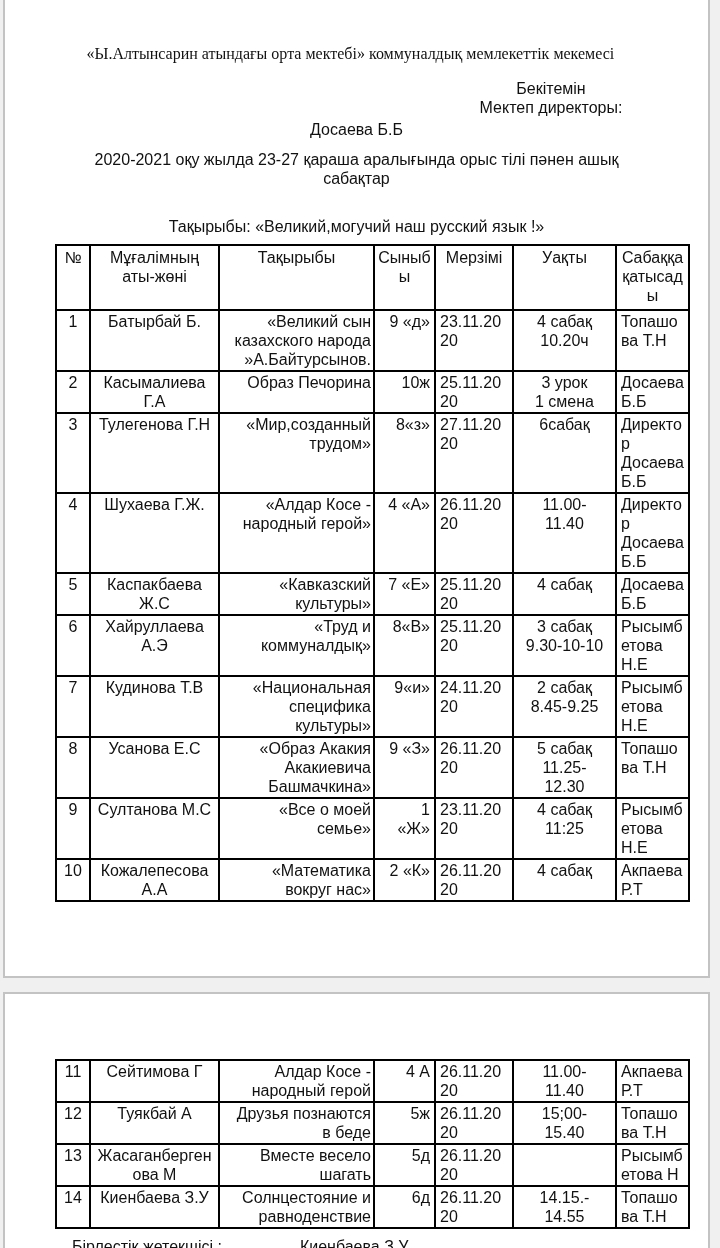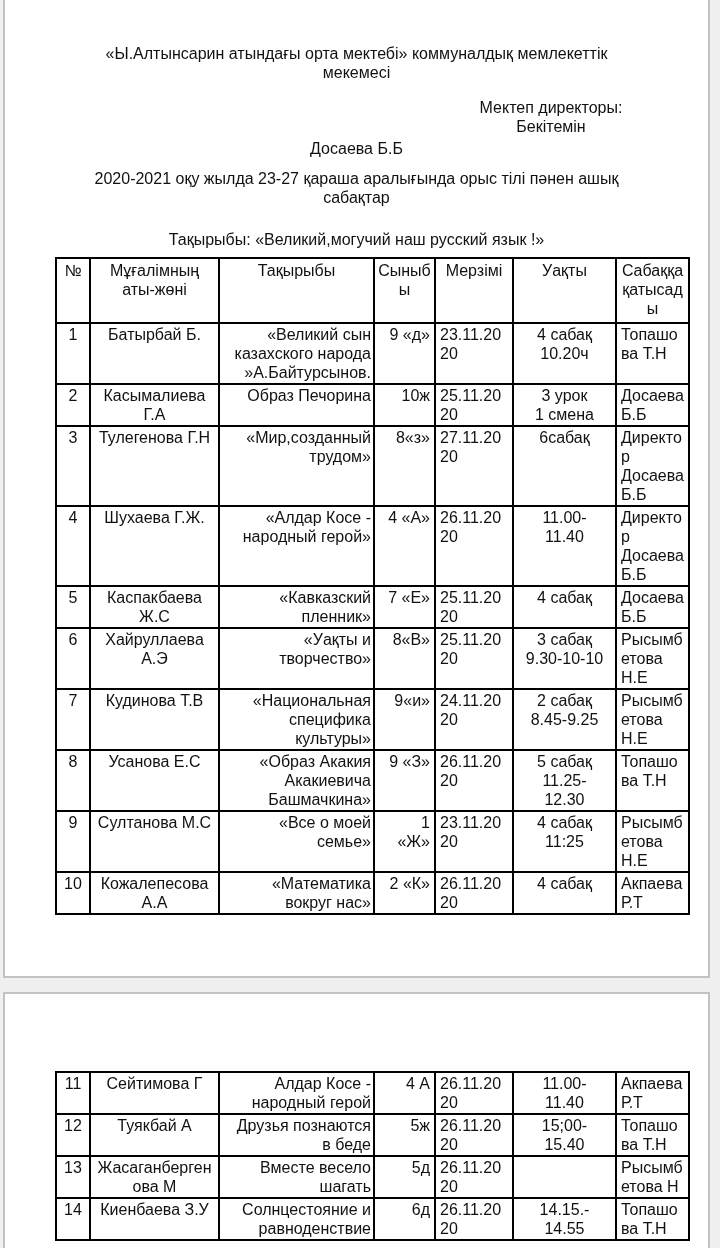--- a/index.html
+++ b/index.html
@@ -32,39 +32,39 @@
   }
   .page-2 {
     top: 992px;
     height: 262px;
     border-bottom: none;
     padding-top: 61px;
   }
   .org {
     width: 540px;
     margin: 0 auto;
-    text-align: center;
+    font-family: Liberation Serif, serif;
   }
   .approve {
     margin-left: 436px;
     margin-top: 16px;
     width: 220px;
     text-align: center;
   }
   .director {
     margin-top: 3px;
     text-align: center;
   }
   .subtitle {
     margin: 11px auto 13px auto;
     width: 556px;
     text-align: center;
   }
   .theme {
-    margin-top: 23px;
+    margin-top: 29px;
     text-align: center;
   }
   .doc-table {
     border-collapse: collapse;
     table-layout: fixed;
     width: 633px;
     margin-left: 50px;
     margin-top: 8px;
   }
   .doc-table th, .doc-table td {
@@ -102,22 +102,22 @@
   .footer-name {
     margin-left: 78px;
   }
 </style>
 </head>
 <body>
 
 <div class="page page-1">
   <div class="org">«Ы.Алтынсарин атындағы орта мектебі»  коммуналдық мемлекеттік мекемесі</div>
   <div class="approve">
+    <div>Бекітемін</div>
     <div>Мектеп директоры:</div>
-    <div>Бекітемін</div>
   </div>
   <div class="director">Досаева Б.Б</div>
   <div class="subtitle">2020-2021 оқу жылда  23-27 қараша аралығында орыс тілі пәнен ашық сабақтар</div>
   <div class="theme">Тақырыбы: «Великий,могучий  наш русский  язык !»</div>
 
   <table class="doc-table">
     <colgroup>
       <col class="w0">
         <col class="w1">
         <col class="w2">
@@ -173,30 +173,30 @@
           <td class="c2">«Алдар Косе - народный герой»</td>
           <td class="c3">4 «А»</td>
           <td class="c4">26.11.2020</td>
           <td class="c5">11.00-
 11.40</td>
           <td class="c6">Директор Досаева Б.Б</td>
         </tr>
         <tr>
           <td class="c0">5</td>
           <td class="c1">Каспакбаева Ж.С</td>
-          <td class="c2">«Кавказский пленник»</td>
+          <td class="c2">«Кавказский культуры»</td>
           <td class="c3">7 «Е»</td>
           <td class="c4">25.11.2020</td>
           <td class="c5">4 сабақ</td>
           <td class="c6">Досаева Б.Б</td>
         </tr>
         <tr>
           <td class="c0">6</td>
           <td class="c1">Хайруллаева А.Э</td>
-          <td class="c2">«Уақты и творчество»</td>
+          <td class="c2">«Труд и коммуналдық»</td>
           <td class="c3">8«В»</td>
           <td class="c4">25.11.2020</td>
           <td class="c5">3 сабақ
 9.30-10-10</td>
           <td class="c6">Рысымбетова Н.Е</td>
         </tr>
         <tr>
           <td class="c0">7</td>
           <td class="c1">Кудинова Т.В</td>
           <td class="c2">«Национальная специфика культуры»</td>
@@ -235,21 +235,21 @@
           <td class="c3">2 «К»</td>
           <td class="c4">26.11.2020</td>
           <td class="c5">4 сабақ</td>
           <td class="c6">Акпаева Р.Т</td>
         </tr>
       </tbody>
   </table>
 </div>
 
 <div class="page page-2">
-  <table class="doc-table" style="margin-top:16px">
+  <table class="doc-table" style="margin-top:4px">
     <colgroup>
       <col class="w0">
         <col class="w1">
         <col class="w2">
         <col class="w3">
         <col class="w4">
         <col class="w5">
         <col class="w6">
     </colgroup>
     <tbody>

